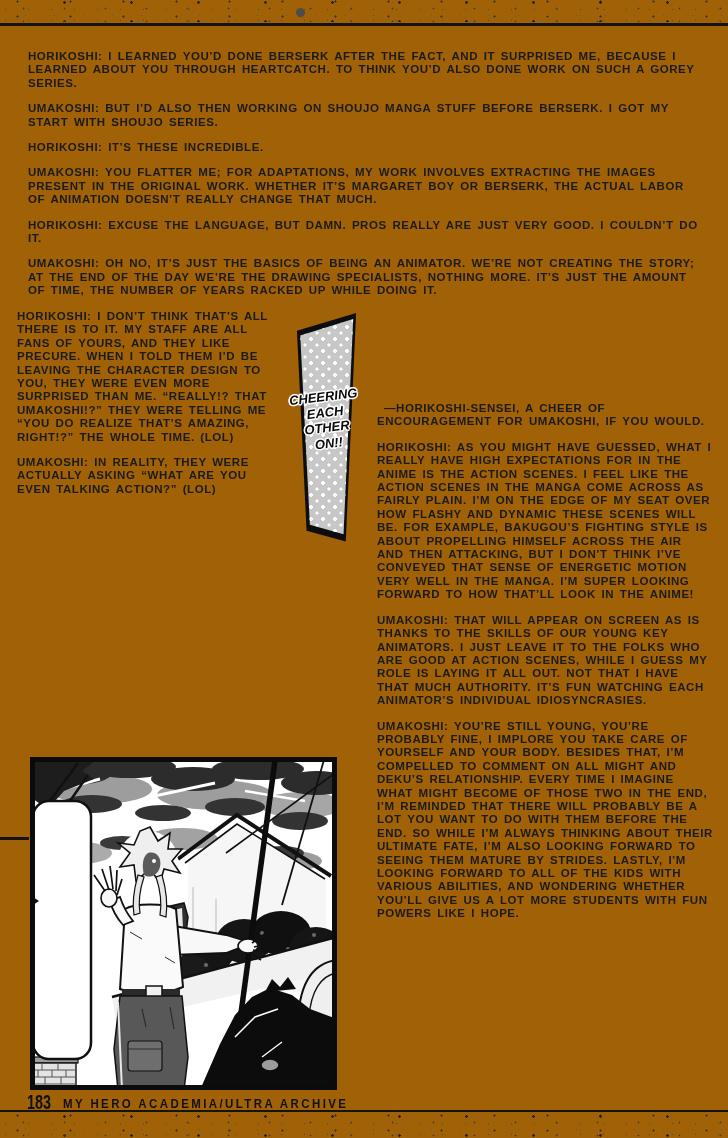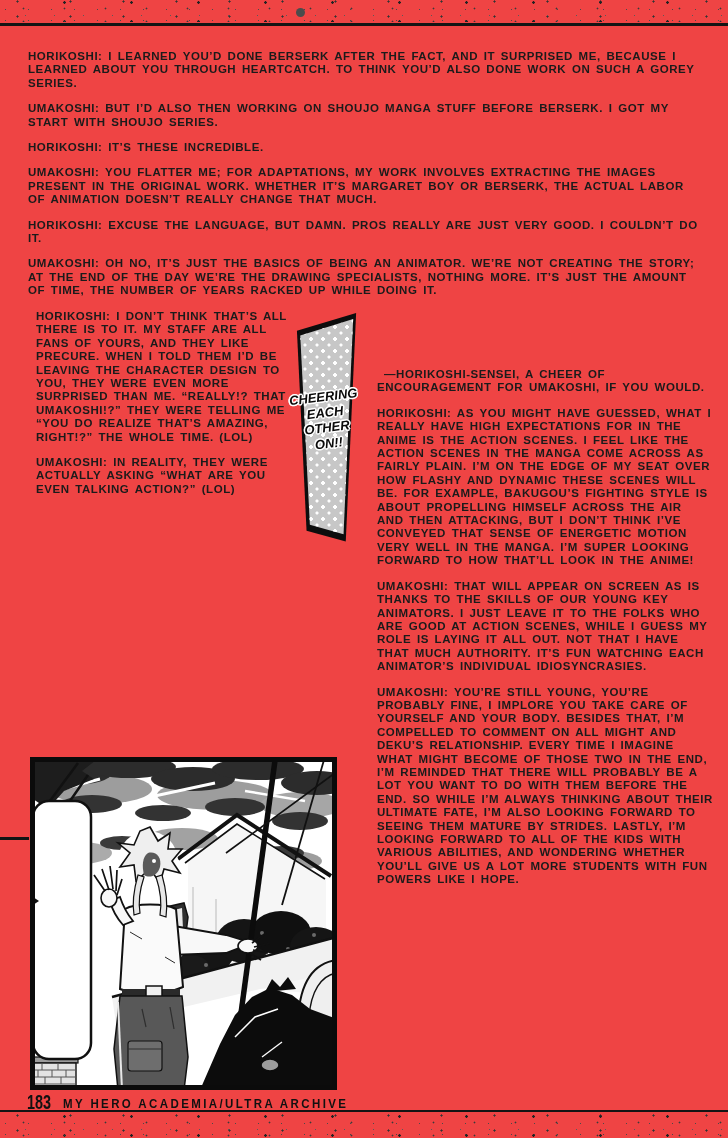--- a/index.html
+++ b/index.html
@@ -1,17 +1,17 @@
 <!DOCTYPE html>
 <html><head>
 <meta charset="utf-8">
 <style>
   html,body{margin:0;padding:0;background:#ffffff;}
   .page{
-    position:relative;width:728px;height:1138px;overflow:hidden;background:#ef4444;
+    position:relative;width:728px;height:1138px;overflow:hidden;background:#a16207;
     font-family:"Liberation Sans",sans-serif;color:#1b1b1b;
   }
   
   .noise{
     background-image:
       radial-gradient(circle, #3a3a3a 0.8px, transparent 1.1px),
       radial-gradient(circle, #5a5a5a 0.6px, transparent 0.9px),
       radial-gradient(circle, #222 1.1px, transparent 1.5px),
       radial-gradient(circle, #4a4a4a 0.5px, transparent 0.8px),
       radial-gradient(circle, #333 0.9px, transparent 1.2px);
@@ -20,23 +20,23 @@
   }
   .noise-top{position:absolute;left:0;top:0;width:728px;height:22px;}
   .noise-top-bigdot{position:absolute;left:296px;top:8px;width:9px;height:9px;border-radius:50%;background:#4c4c4c;}
   .noise-bottom{position:absolute;left:0;top:1114px;width:728px;height:24px;}
   .top-rule{position:absolute;left:0;top:23px;width:728px;height:2.5px;background:#141414;}
   .trim-mark{position:absolute;left:0;top:837px;width:29px;height:2.5px;background:#141414;}
 
   
   .dialogue{font-weight:700;font-size:11.5px;line-height:13.4px;letter-spacing:0.55px;word-spacing:2px;}
   .dialogue p{margin:0 0 12px 0;}
-  .dialogue p.dash{text-indent:7px;}
+  .dialogue p.dash{text-indent:7px;margin-top:34px;}
   .intro{position:absolute;left:28px;top:50px;width:676px;}
-  .left-col{position:absolute;left:36px;top:310px;width:263px;}
+  .left-col{position:absolute;left:17px;top:310px;width:263px;}
   .right-col{position:absolute;left:377px;top:368px;width:336px;}
 
   
   .banner{position:absolute;left:291px;top:307px;width:74px;height:238px;}
   .banner-outer{position:absolute;inset:0;background:#0d0d0d;
     clip-path:polygon(8% 10%, 88% 2.5%, 74% 98.5%, 21% 94%);}
   .banner-inner{position:absolute;inset:0;background-color:#c7c7c7;
     background-image:
       radial-gradient(circle, #ffffff 1.6px, transparent 2.1px),
       radial-gradient(circle, #ffffff 1.3px, transparent 1.8px);

